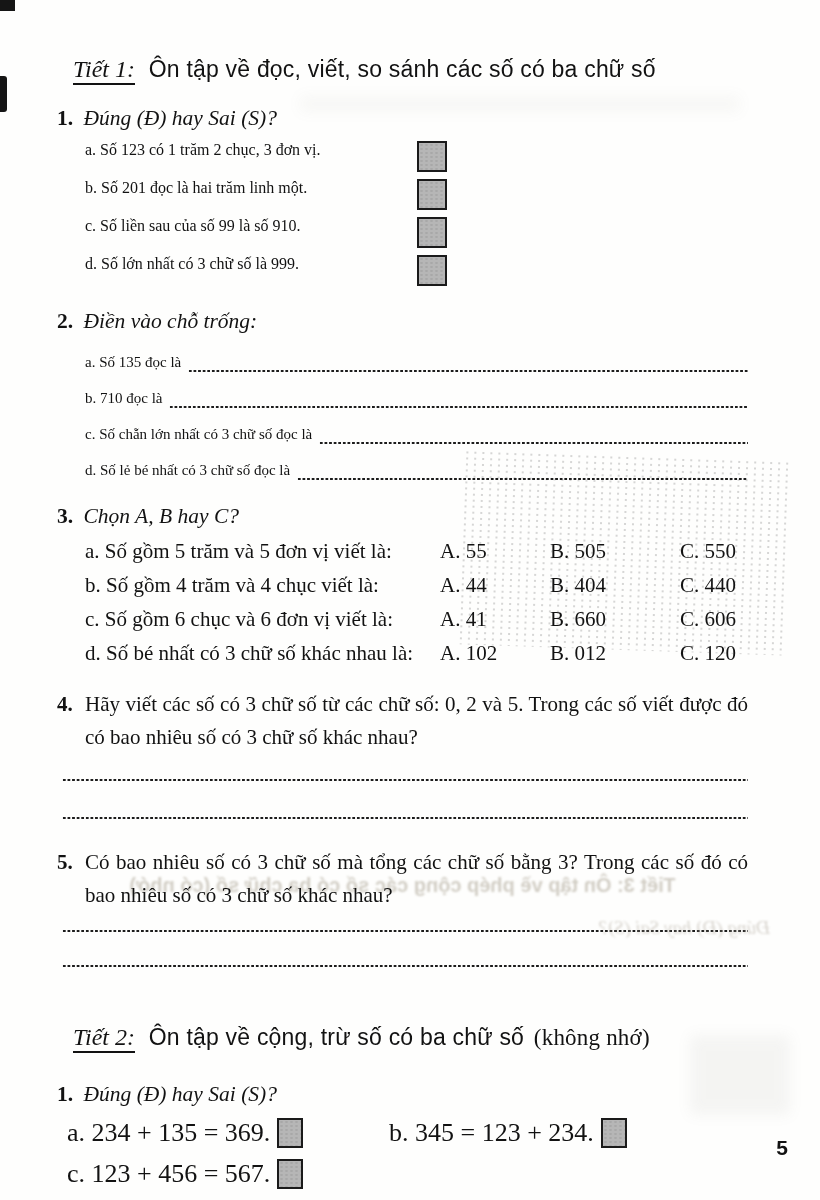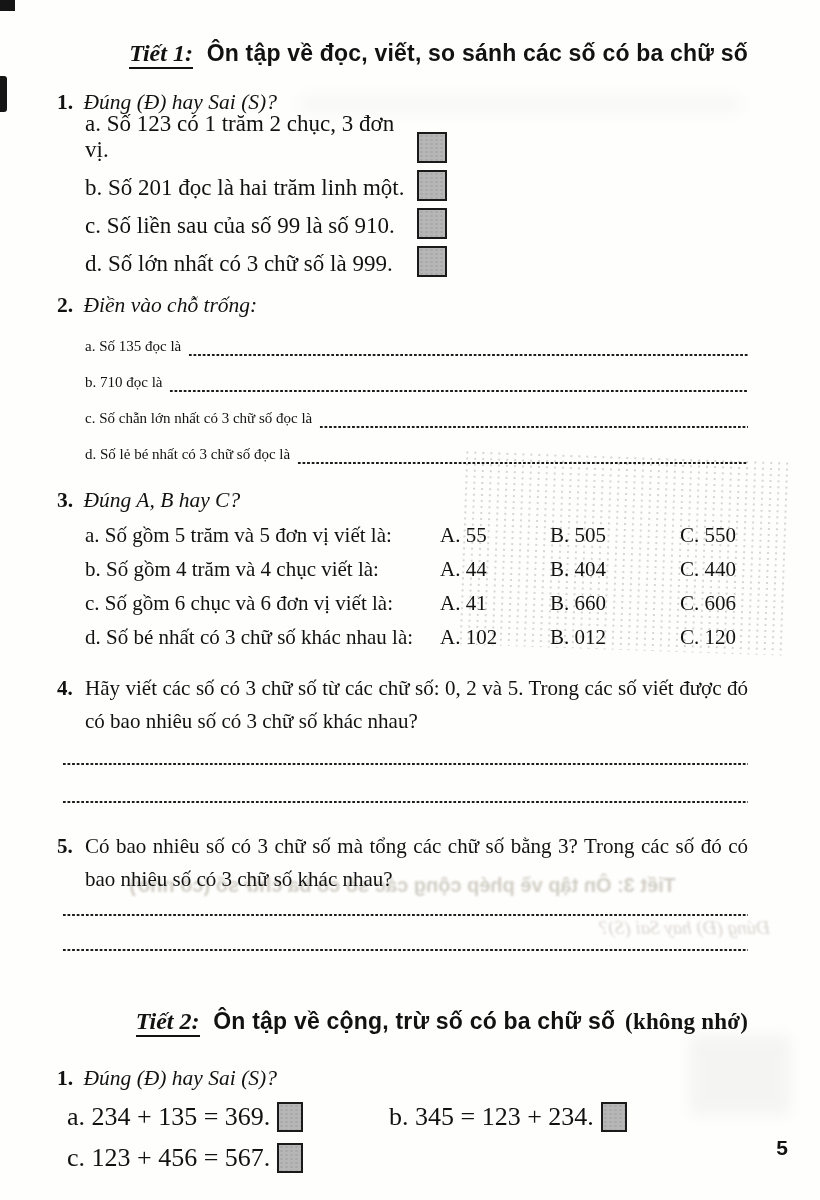--- a/index.html
+++ b/index.html
@@ -34,34 +34,34 @@
   .bleed.b1{
     left:57px;top:874px;width:691px;text-align:center;
     font-family:"Liberation Sans","DejaVu Sans",sans-serif;
     font-weight:bold;font-size:20px;color:#a59d8c;opacity:.5;filter:blur(1.1px);
   }
   .bleed.b2{
     right:50px;top:917px;
     font-style:italic;font-size:19px;color:#aaa295;opacity:.45;filter:blur(1.1px);
   }
   
-  .lesson-title{margin:0;text-align:right;font-size:23px;line-height:34px;font-weight:bold;white-space:nowrap;}
+  .lesson-title{margin:16px;text-align:left;font-size:23px;line-height:34px;font-weight:normal;white-space:nowrap;}
   .lesson-title .tiet{
     font-family:"Liberation Serif","DejaVu Serif",serif;
     font-style:italic;font-size:24px;
     border-bottom:2.5px solid #121212;padding-bottom:1px;margin-right:8px;
   }
   .lesson-title .ttl{font-family:"Liberation Sans","DejaVu Sans",sans-serif;letter-spacing:.2px;}
   .lesson-title .ttl-suffix{font-family:"Liberation Serif","DejaVu Serif",serif;margin-left:4px;}
   
   .ex-head{font-size:21.5px;line-height:30px;}
   .ex-head .num{font-weight:bold;}
   .ex-head .prompt{font-style:italic;margin-left:5px;}
   
-  .tf-item{display:flex;align-items:flex-end;padding-left:28px;height:38px;font-size:23px;}
+  .tf-item{display:flex;align-items:flex-start;padding-left:28px;height:38px;font-size:16px;}
   .tf-item .itext{width:332px;}
   .ansbox{
     display:inline-block;width:30px;height:31px;
     background:#b6b6b6;border:2.5px solid #1a1a1a;box-sizing:border-box;
     background-image:radial-gradient(circle,#a8a8a8 1px,transparent 1.4px);
     background-size:5px 4px;
   }
   
   .fill-row{display:flex;align-items:center;padding-left:28px;height:36px;font-size:15px;}
   .fill-row .leader{flex:1;margin-left:7px;align-self:flex-end;margin-bottom:7px;}
@@ -157,21 +157,21 @@
       <span class="leader"></span>
     </div>
     <div class="fill-row">
       <span><span>d.</span> <span>Số lẻ bé nhất có 3 chữ số đọc là</span></span>
       <span class="leader"></span>
     </div>
   </div>
 
   <div class="ex-head mt12">
     <span class="num">3.</span>
-    <span class="prompt">Đúng A, B hay C?</span>
+    <span class="prompt">Chọn A, B hay C?</span>
   </div>
   <div class="mt8">
     <div class="mc-row">
       <span class="mc-q"><span>a.</span> <span>Số gồm 5 trăm và 5 đơn vị viết là:</span></span>
       <span class="mc-opt oa">A. 55</span>
       <span class="mc-opt ob">B. 505</span>
       <span class="mc-opt oc">C. 550</span>
     </div>
     <div class="mc-row">
       <span class="mc-q"><span>b.</span> <span>Số gồm 4 trăm và 4 chục viết là:</span></span>

